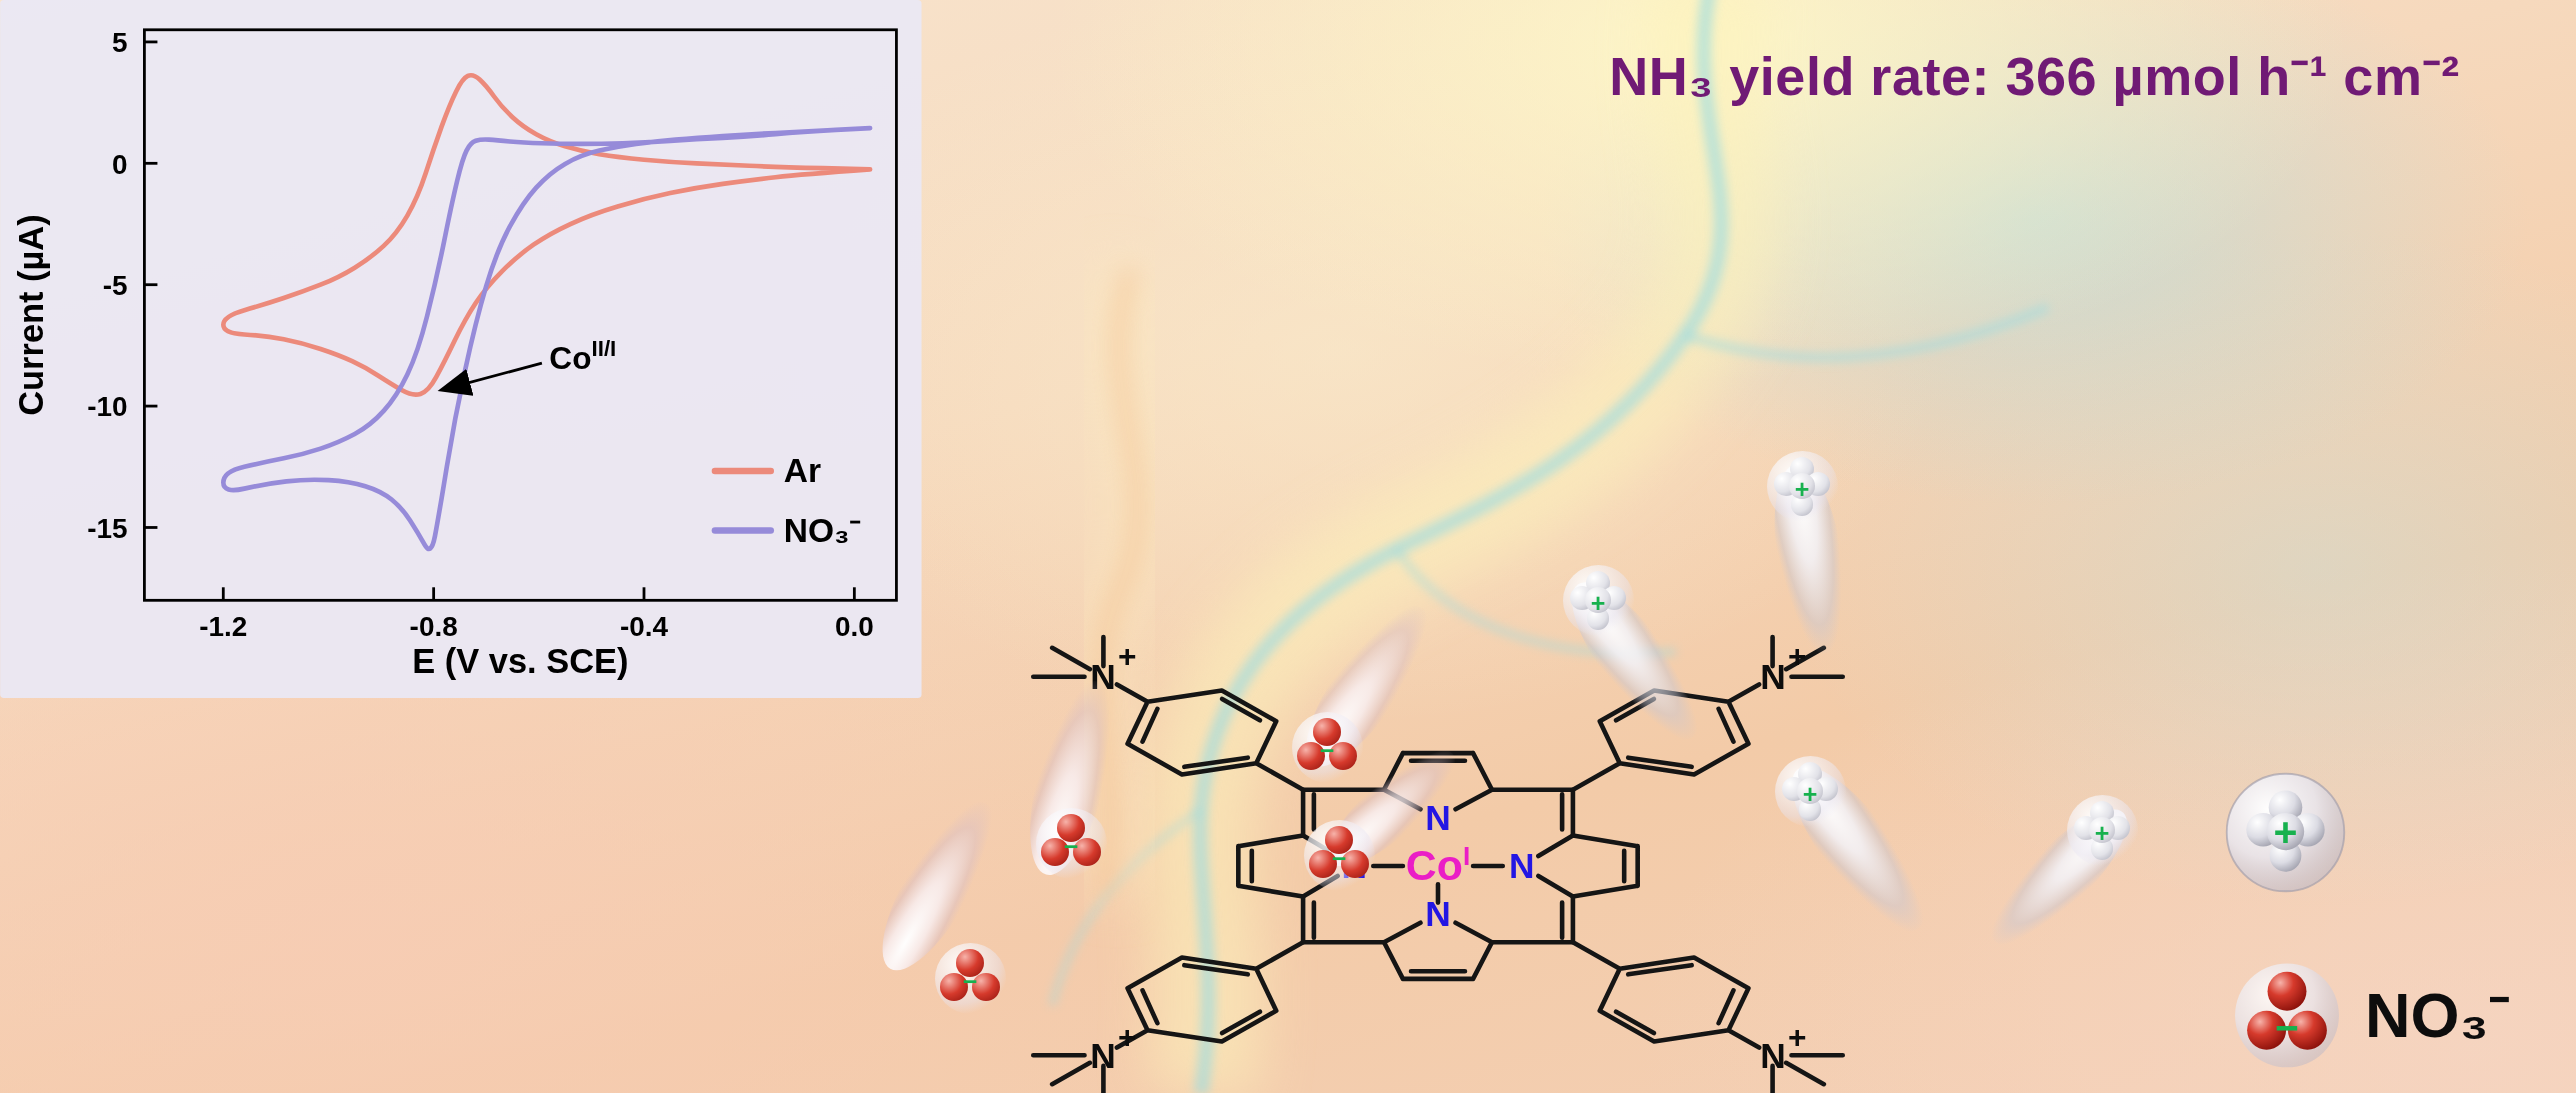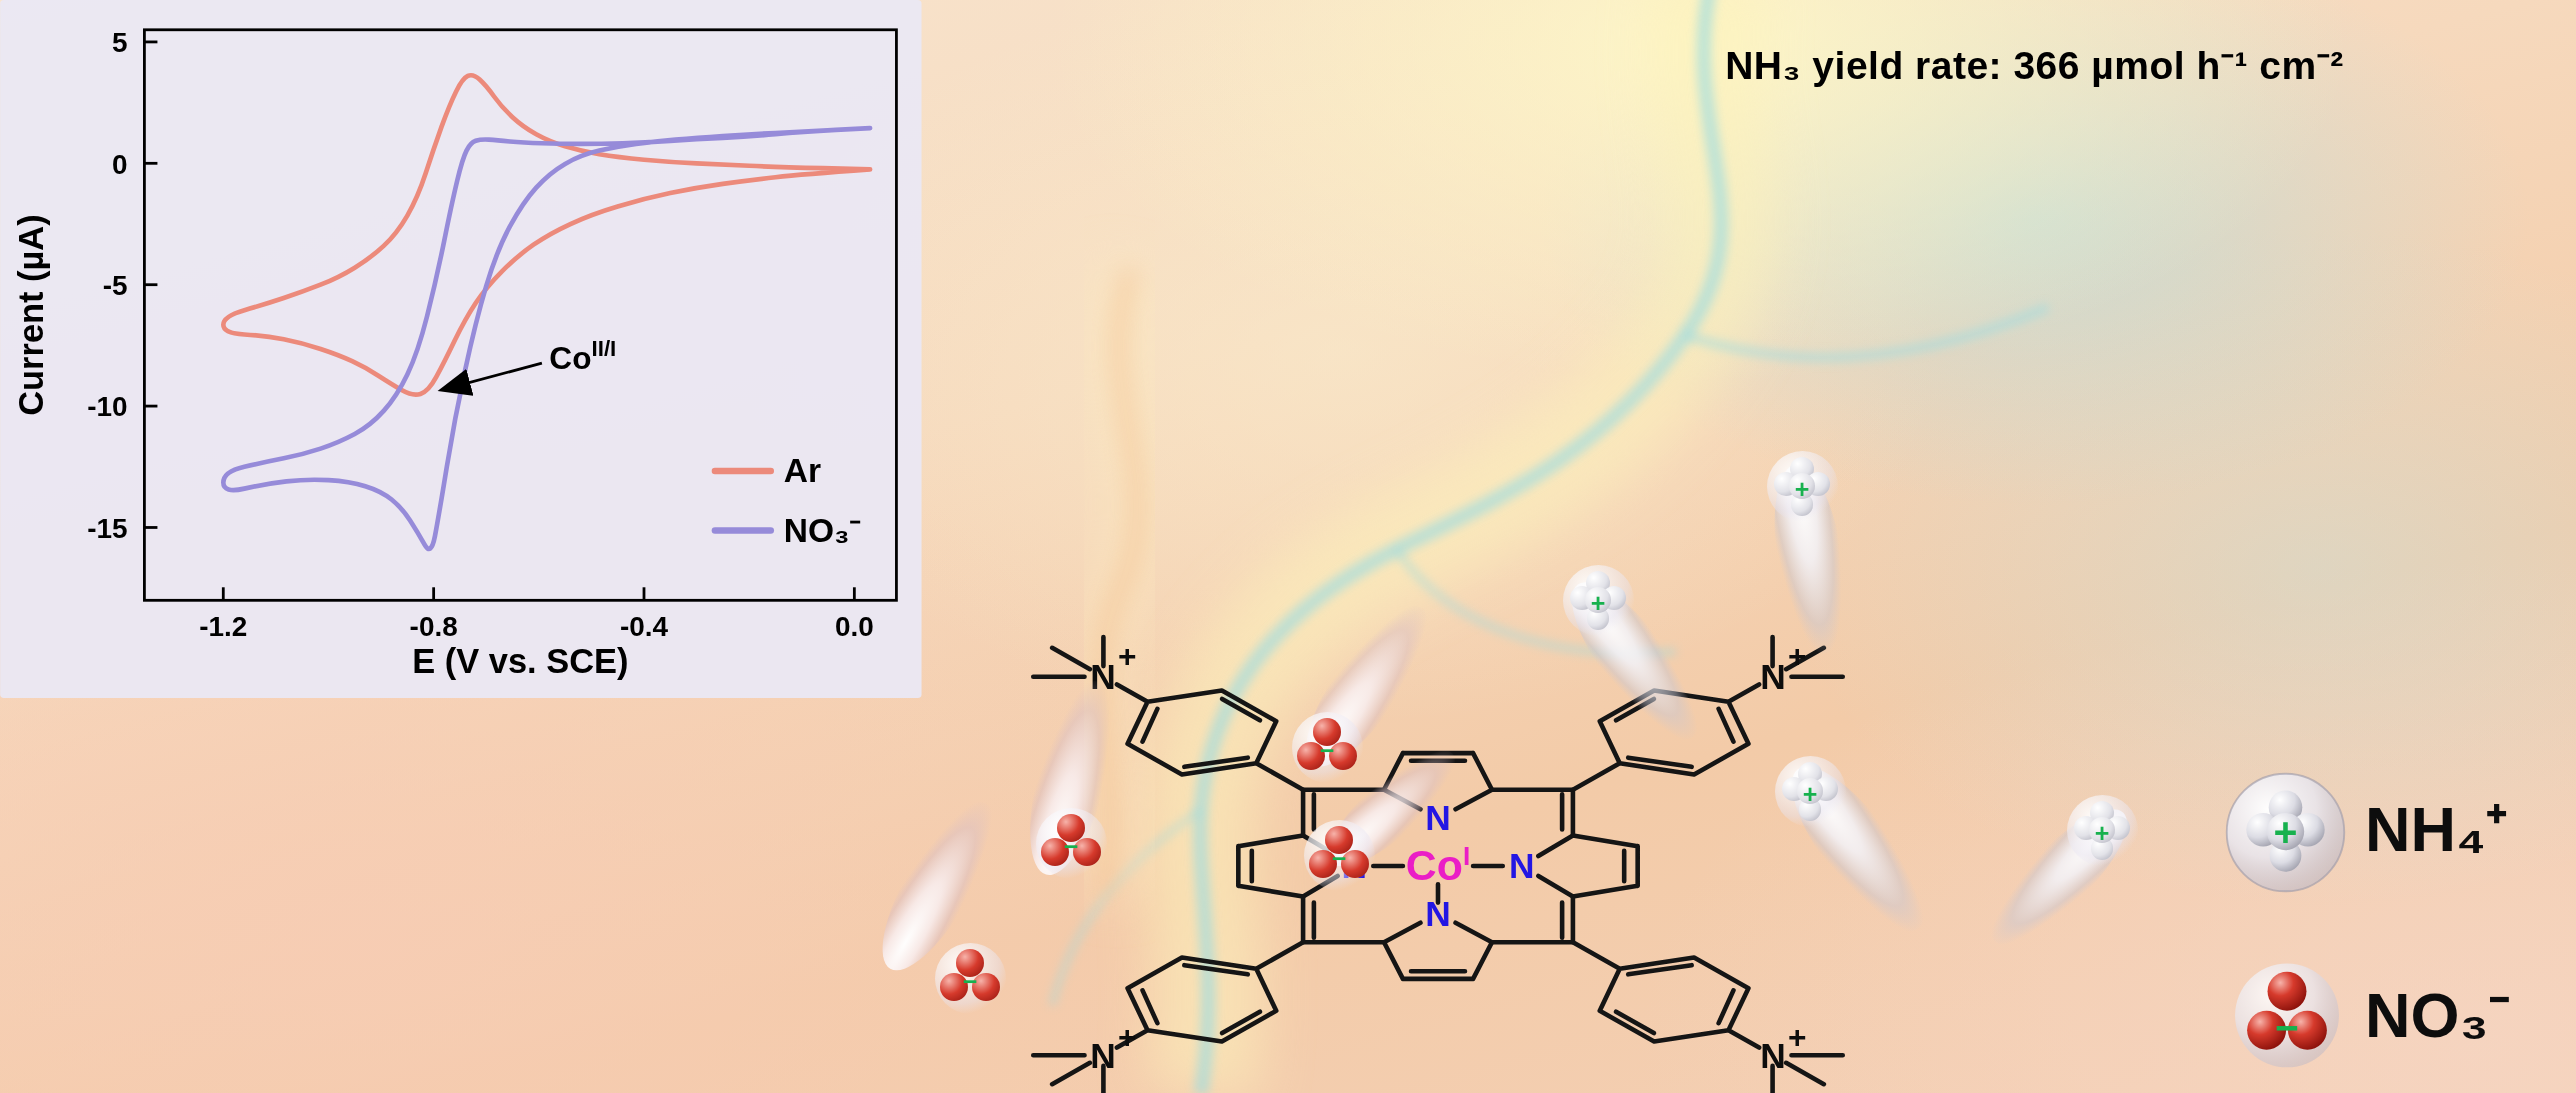--- a/index.html
+++ b/index.html
@@ -15,21 +15,21 @@
       radial-gradient(1117px 652px at 96% 96%, rgba(246,214,196,0.70) 0%, rgba(246,214,196,0) 75%),
       linear-gradient(165deg,#f8e6d0 0%,#f6d9bd 38%,#f3cba8 68%,#f4d0b6 100%);}
   #bg-streaks{position:absolute;left:0;top:0;}
   #cv-chart{position:absolute;left:0;top:0;width:931px;height:712px;}
   .tick{font:700 30px "Liberation Sans",sans-serif;fill:#000;}
   .axis-title{font:700 37px "Liberation Sans",sans-serif;fill:#000;}
   .legend-label{font:700 36px "Liberation Sans",sans-serif;fill:#000;}
   .anno{font:700 34px "Liberation Sans",sans-serif;fill:#000;}
   .anno-sup{font-size:24px;}
   #headline1,#headline2{position:absolute;left:1527px;width:1015px;text-align:center;
-    font-size:39px;font-weight:700;color:#000000;letter-spacing:0.5px;}
+    font-size:54px;font-weight:700;color:#701a75;letter-spacing:0.5px;}
   #headline1{top:37px;}
   #headline2{top:214px;}
   #molecule{position:absolute;left:1010px;top:624px;width:856px;height:484px;overflow:visible;}
   #molecule .bonds path{stroke:#151515;stroke-width:4.6;fill:none;
     vector-effect:non-scaling-stroke;stroke-linecap:round;stroke-linejoin:round;}
   .mol-n{font:700 38px "Liberation Sans",sans-serif;fill:#2316e3;}
   .mol-co{font:700 46px "Liberation Sans",sans-serif;fill:#ea1ec6;}
   .mol-co-sup{font-size:28px;}
   .mol-subn{font:700 38px "Liberation Sans",sans-serif;fill:#0d0d0d;}
   .mol-plus{font:700 34px "Liberation Sans",sans-serif;fill:#0d0d0d;}
@@ -237,21 +237,20 @@
 
   <svg id="nh4-icon" class="side-icon" width="125" height="125" viewBox="0 0 134 134">
     <circle cx="67" cy="67" r="63" fill="url(#gBub)" stroke="#9a97a8" stroke-opacity="0.6" stroke-width="2"></circle>
     <circle cx="67" cy="40" r="18" fill="url(#gWhite)"></circle>
     <circle cx="43" cy="64" r="18" fill="url(#gWhite)"></circle>
     <circle cx="91" cy="64" r="18" fill="url(#gWhite)"></circle>
     <circle cx="67" cy="92" r="17" fill="url(#gWhite)"></circle>
     <circle cx="67" cy="66" r="20" fill="url(#gWhite)"></circle>
     <text class="icon-sign" x="67" y="81">+</text>
   </svg>
-  <div id="nh4-label" class="side-label">NH₄⁺</div>
 
   <svg id="no3-icon" class="side-icon" width="112" height="115" viewBox="0 0 120 124">
     <circle cx="60" cy="63" r="56" fill="url(#gBub)" opacity="0.85"></circle>
     <circle cx="60" cy="37" r="21" fill="url(#gRed)"></circle>
     <circle cx="38" cy="79" r="21" fill="url(#gRed)"></circle>
     <circle cx="82" cy="79" r="21" fill="url(#gRed)"></circle>
     <text class="icon-sign" x="60" y="92">−</text>
   </svg>
   <div id="no3-label" class="side-label">NO₃⁻</div>
 

